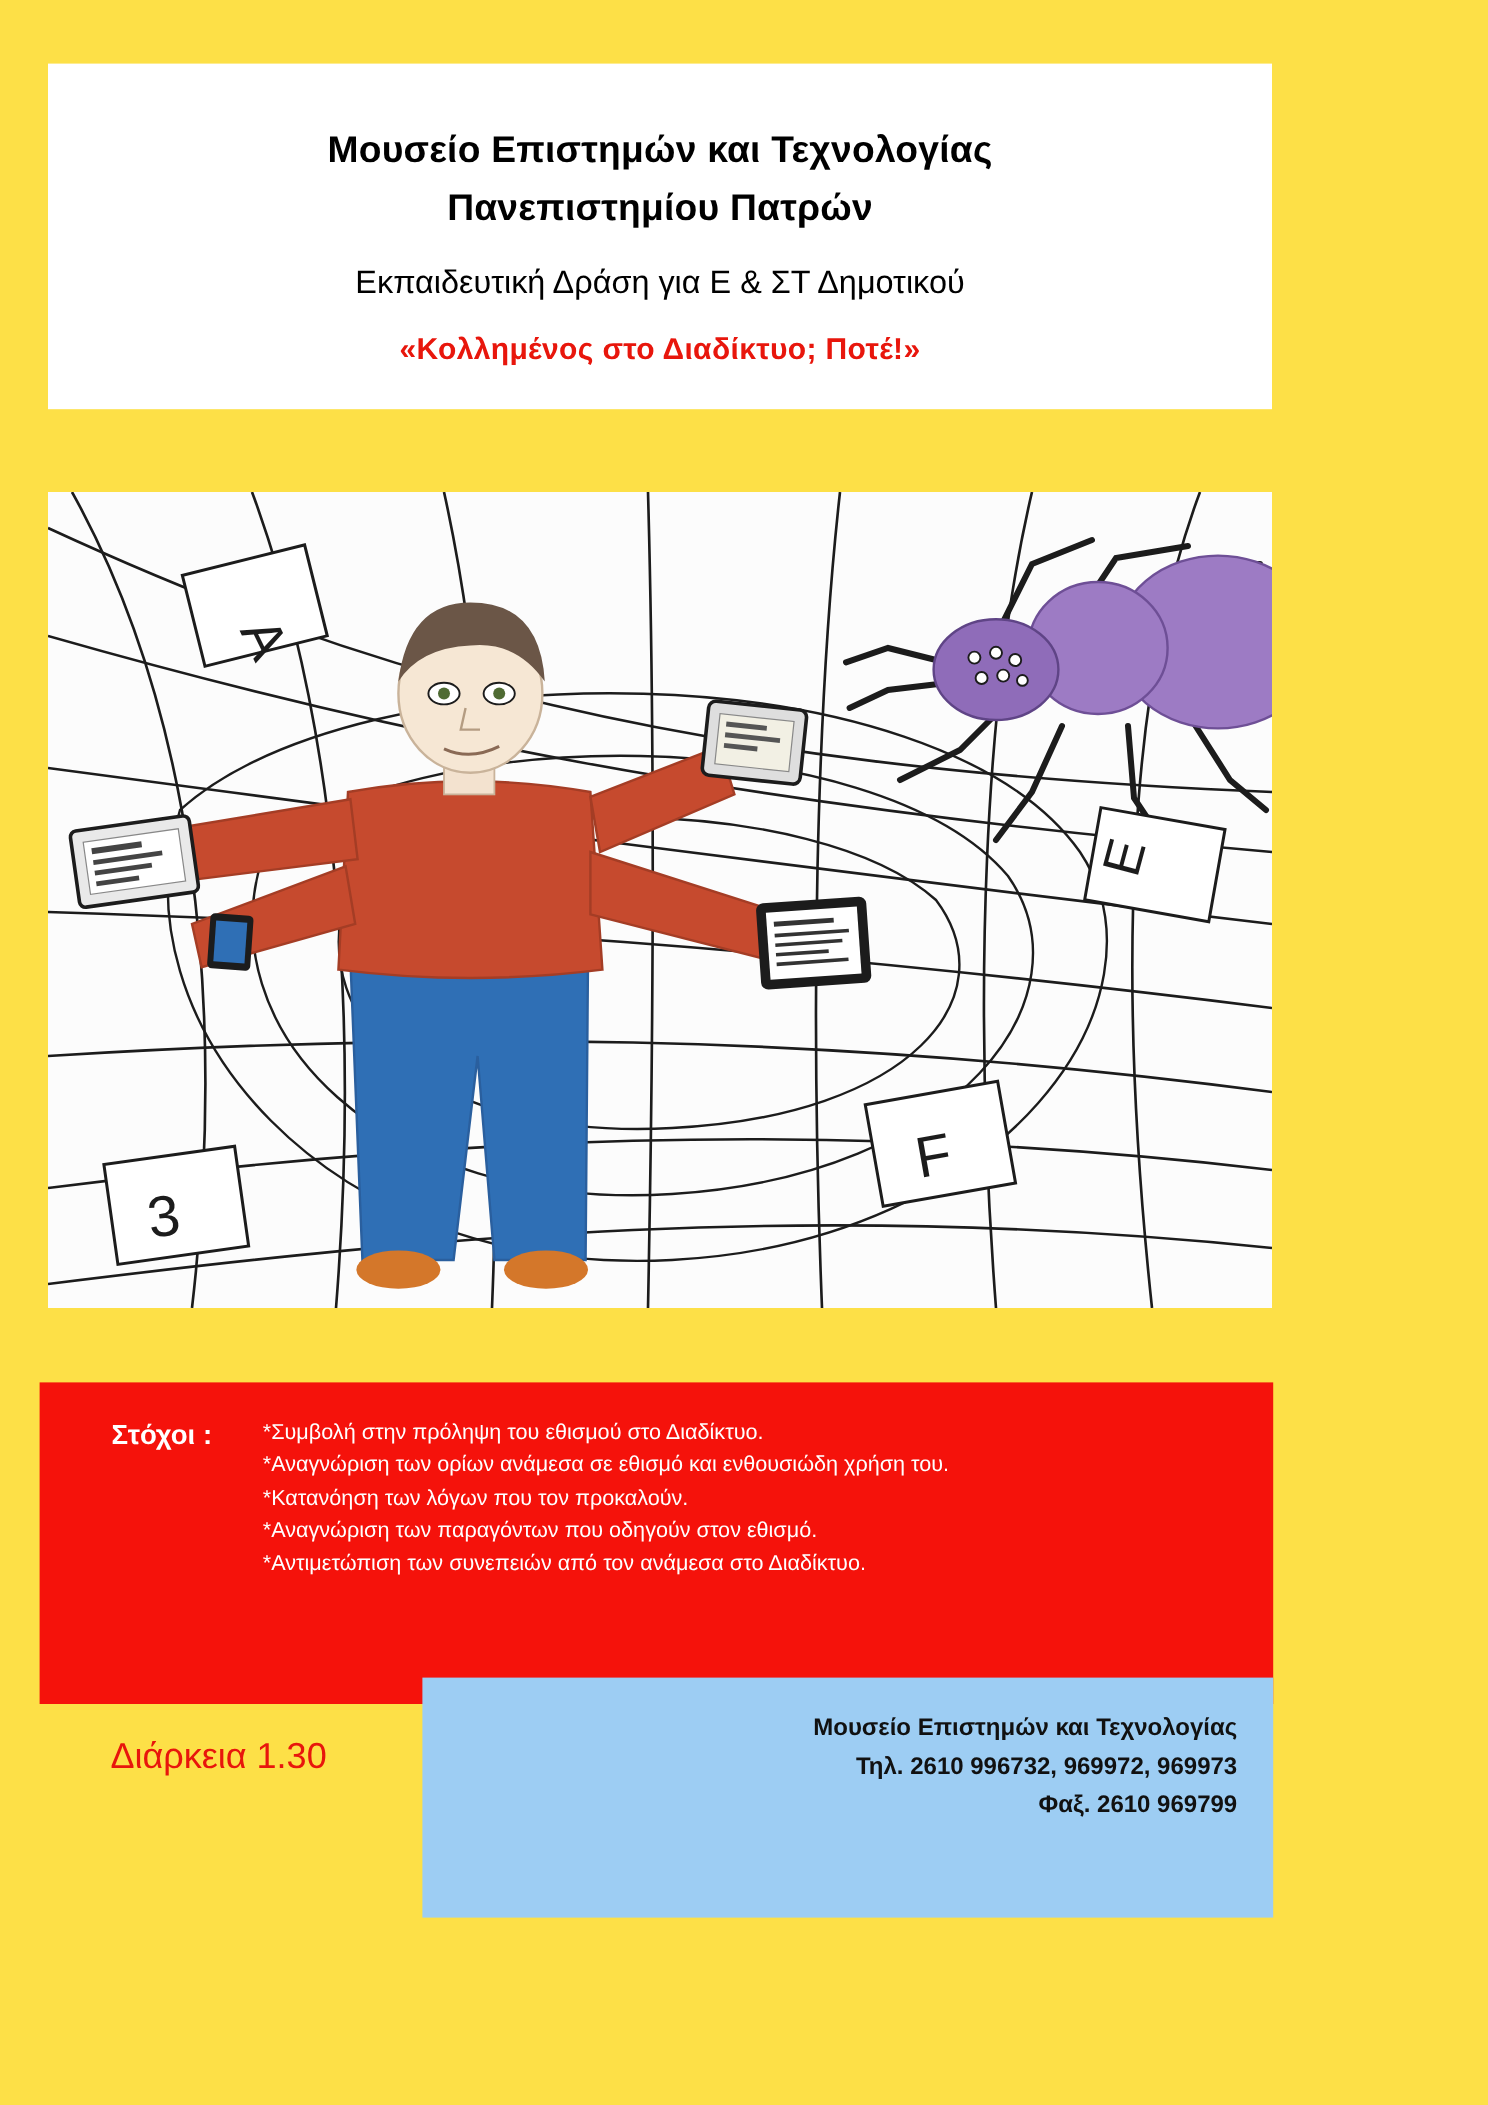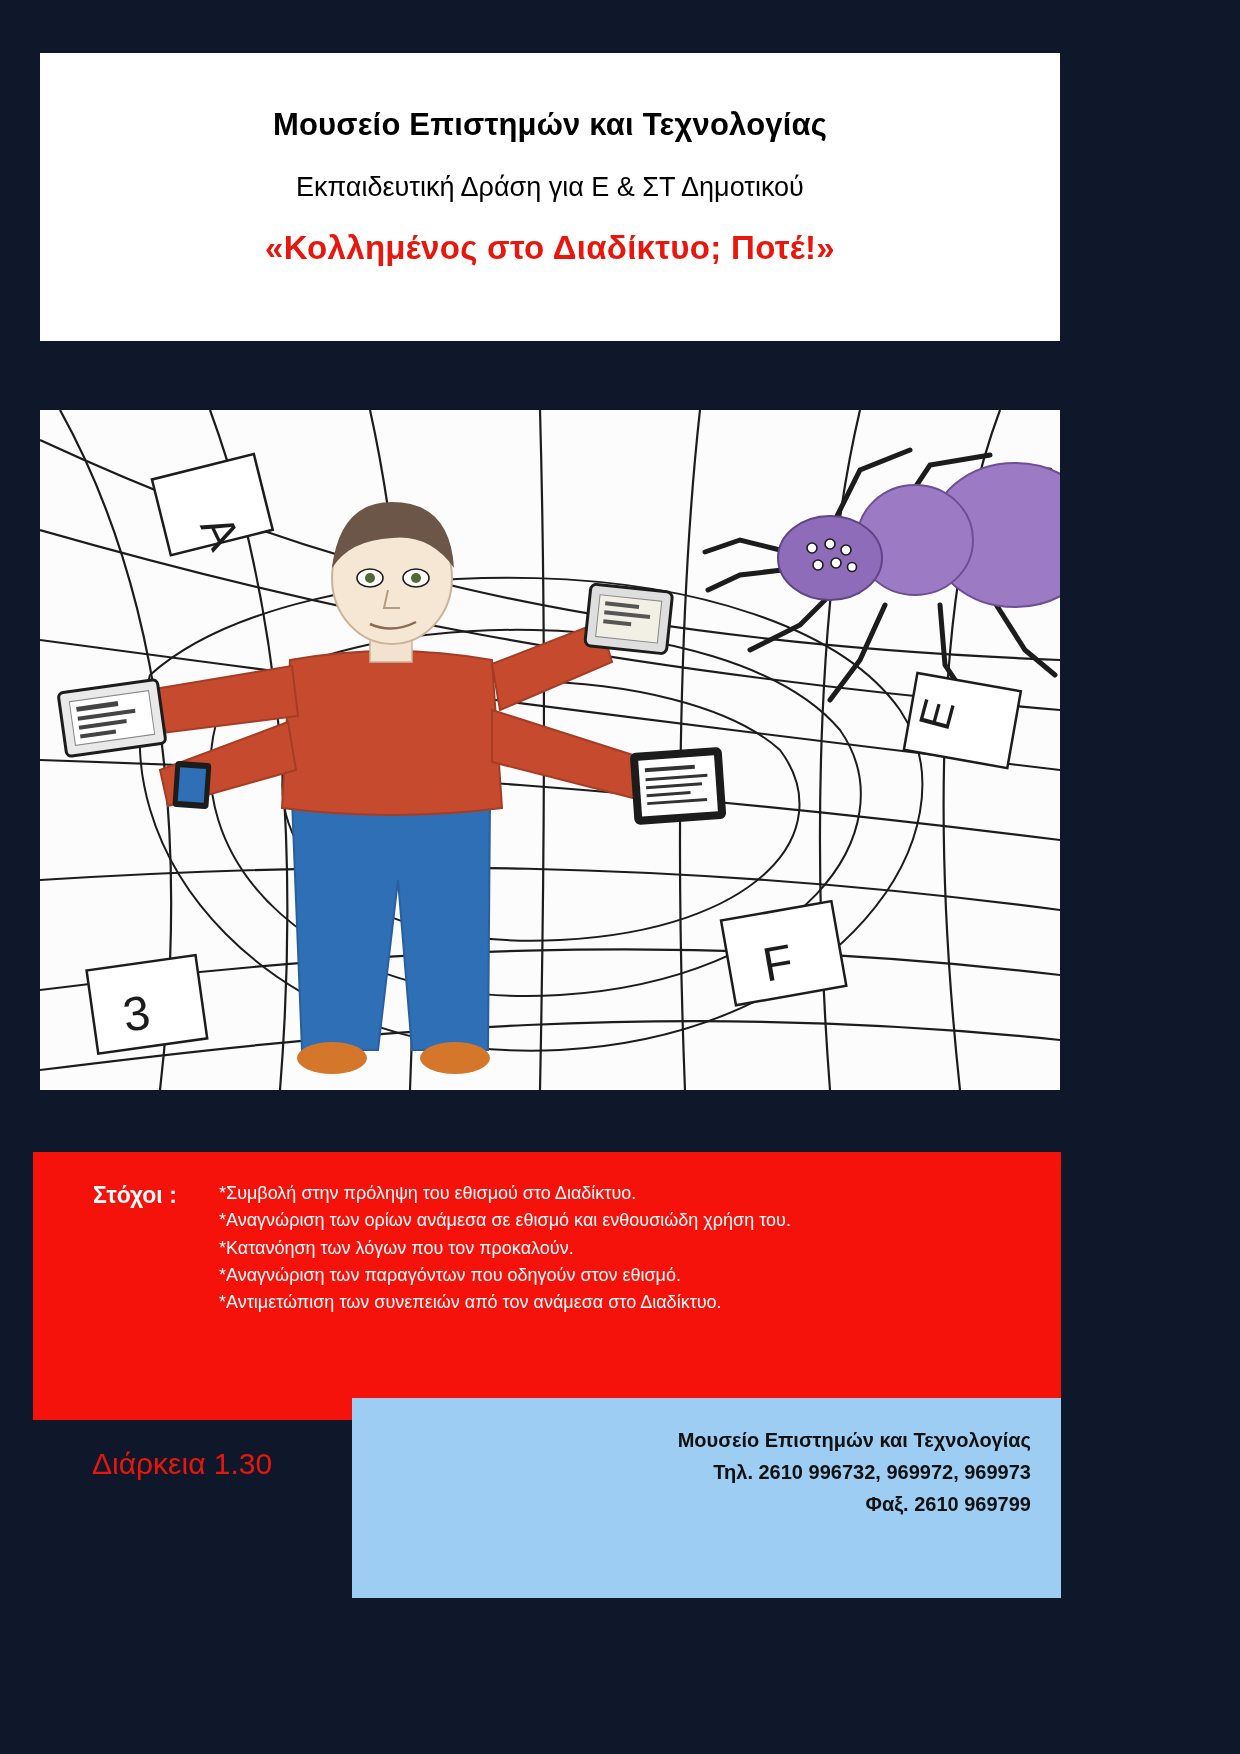--- a/index.html
+++ b/index.html
@@ -9,21 +9,21 @@
   body {
     width: 1240px;
     height: 1754px;
     background: #ffffff;
     font-family: "Liberation Sans", sans-serif;
   }
   .poster {
     position: relative;
     width: 1240px;
     height: 1754px;
-    background: #0f172a;
+    background: #fde047;
     box-sizing: border-box;
     overflow: hidden;
   }
 
   
   .header-box {
     position: absolute;
     left: 40px;
     top: 53px;
     width: 1020px;
@@ -45,21 +45,21 @@
     text-align: center;
   }
   .subtitle-line {
     font-size: 27px;
     color: #000000;
     text-align: left;
     margin-top: 20px;
     line-height: 1.4;
   }
   .red-title {
-    font-size: 33px;
+    font-size: 25px;
     font-weight: bold;
     color: #e8160c;
     text-align: center;
     margin-top: 22px;
     letter-spacing: 0.3px;
   }
 
   
   .illustration {
     position: absolute;
@@ -133,20 +133,21 @@
     font-weight: normal;
   }
 </style>
 </head>
 <body>
 
 <div class="poster">
 
   <div class="header-box">
     <div class="title-line">Μουσείο Επιστημών και Τεχνολογίας</div>
+    <div class="title-line">Πανεπιστημίου Πατρών</div>
     <div class="subtitle-line">Εκπαιδευτική Δράση για Ε &amp; ΣΤ Δημοτικού</div>
     <div class="red-title">«Κολλημένος στο Διαδίκτυο; Ποτέ!»</div>
   </div>
 
   <div class="illustration">
     <svg width="1020" height="680" viewBox="0 0 1020 680" xmlns="http://www.w3.org/2000/svg">
       <rect x="0" y="0" width="1020" height="680" fill="#fcfcfc"></rect>
 
       <g stroke="#1c1c1c" fill="none" stroke-width="2.2">
         <path d="M0,30 C260,150 520,230 1020,250"></path>

